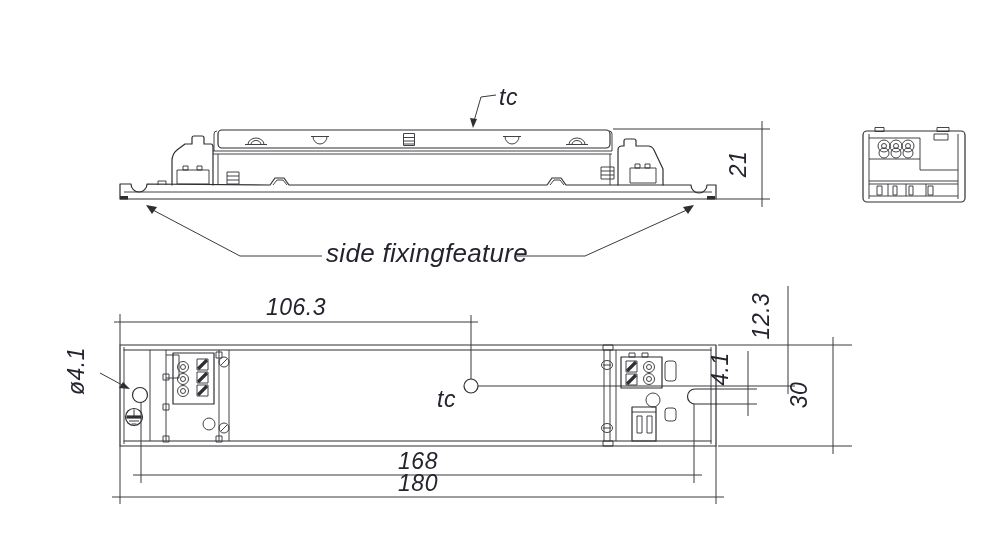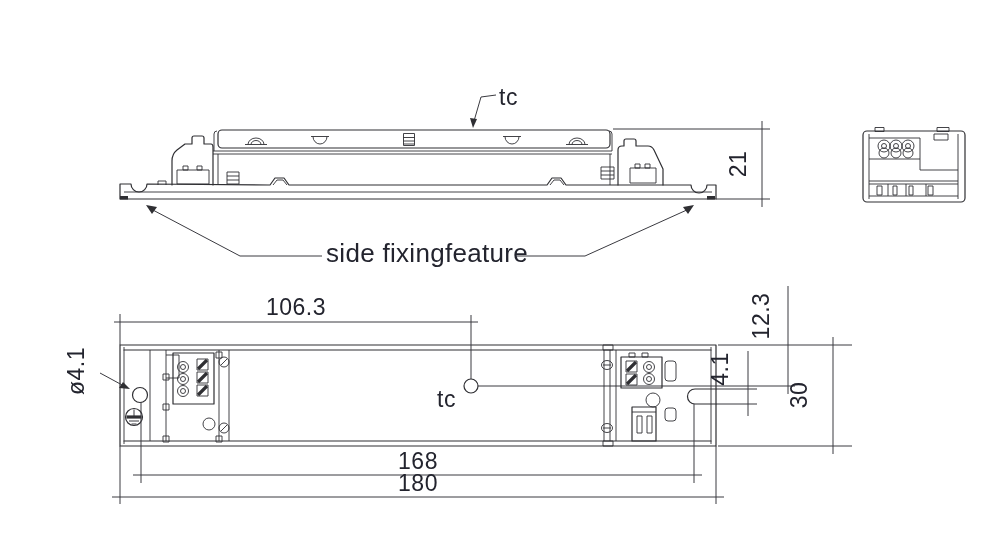--- a/index.html
+++ b/index.html
@@ -1,16 +1,16 @@
 <!DOCTYPE html>
 <html><head>
 <meta charset="utf-8">
 <style>
   html,body{margin:0;padding:0;background:#ffffff;}
-  .canvas{position:relative;width:976px;height:548px;background:#ffffff;overflow:hidden;}
+  .canvas{position:relative;width:976px;height:548px;background:#ffffff;overflow:hidden;font-style:italic;}
   svg{display:block;}
   text{font-family:"Liberation Sans",sans-serif;fill:#23242e;}
   .dim-text{font-size:23px;letter-spacing:0.5px;}
   .label-text{font-size:26px;letter-spacing:0.3px;}
   .outline{stroke:#2f2f33;fill:none;stroke-width:1.2;stroke-linejoin:round;stroke-linecap:round;}
   .thin{stroke:#2f2f33;fill:none;stroke-width:0.9;stroke-linejoin:round;}
   .dimline{stroke:#3a3a40;fill:none;stroke-width:1;}
   .fillline{fill:#2f2f33;stroke:none;}
   .hatch{stroke:#2f2f33;stroke-width:3.2;fill:none;}
 </style>

